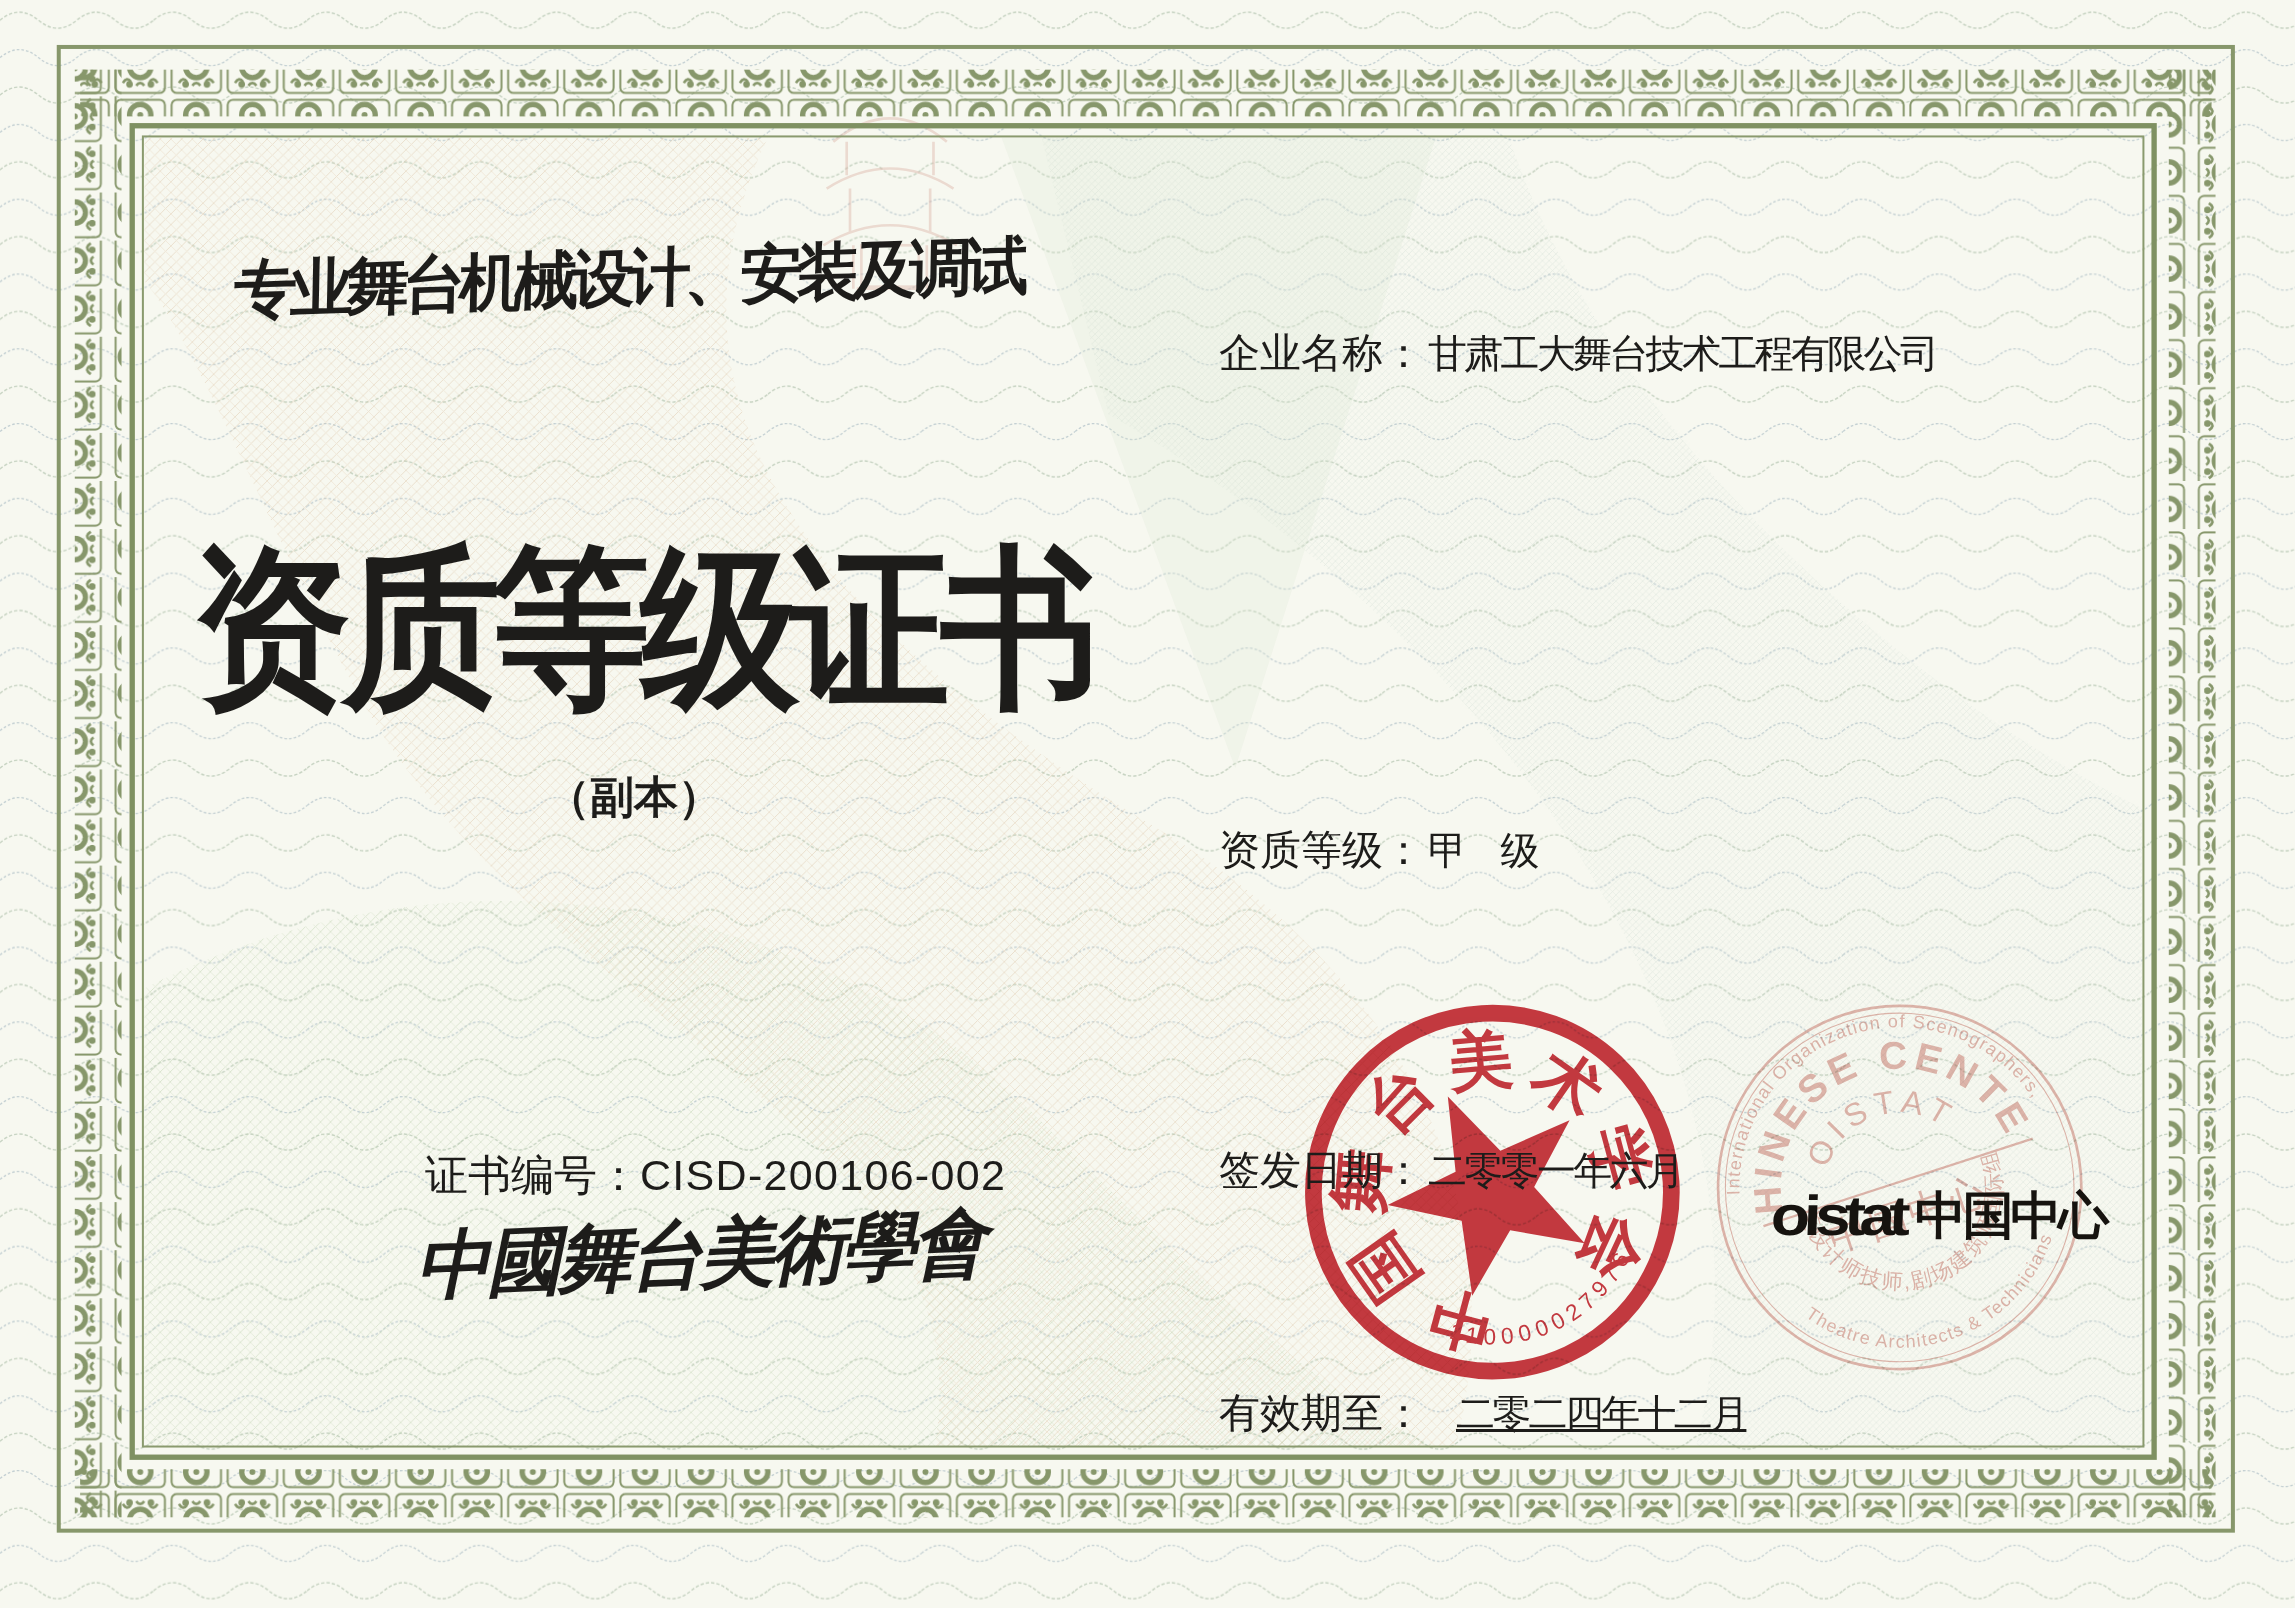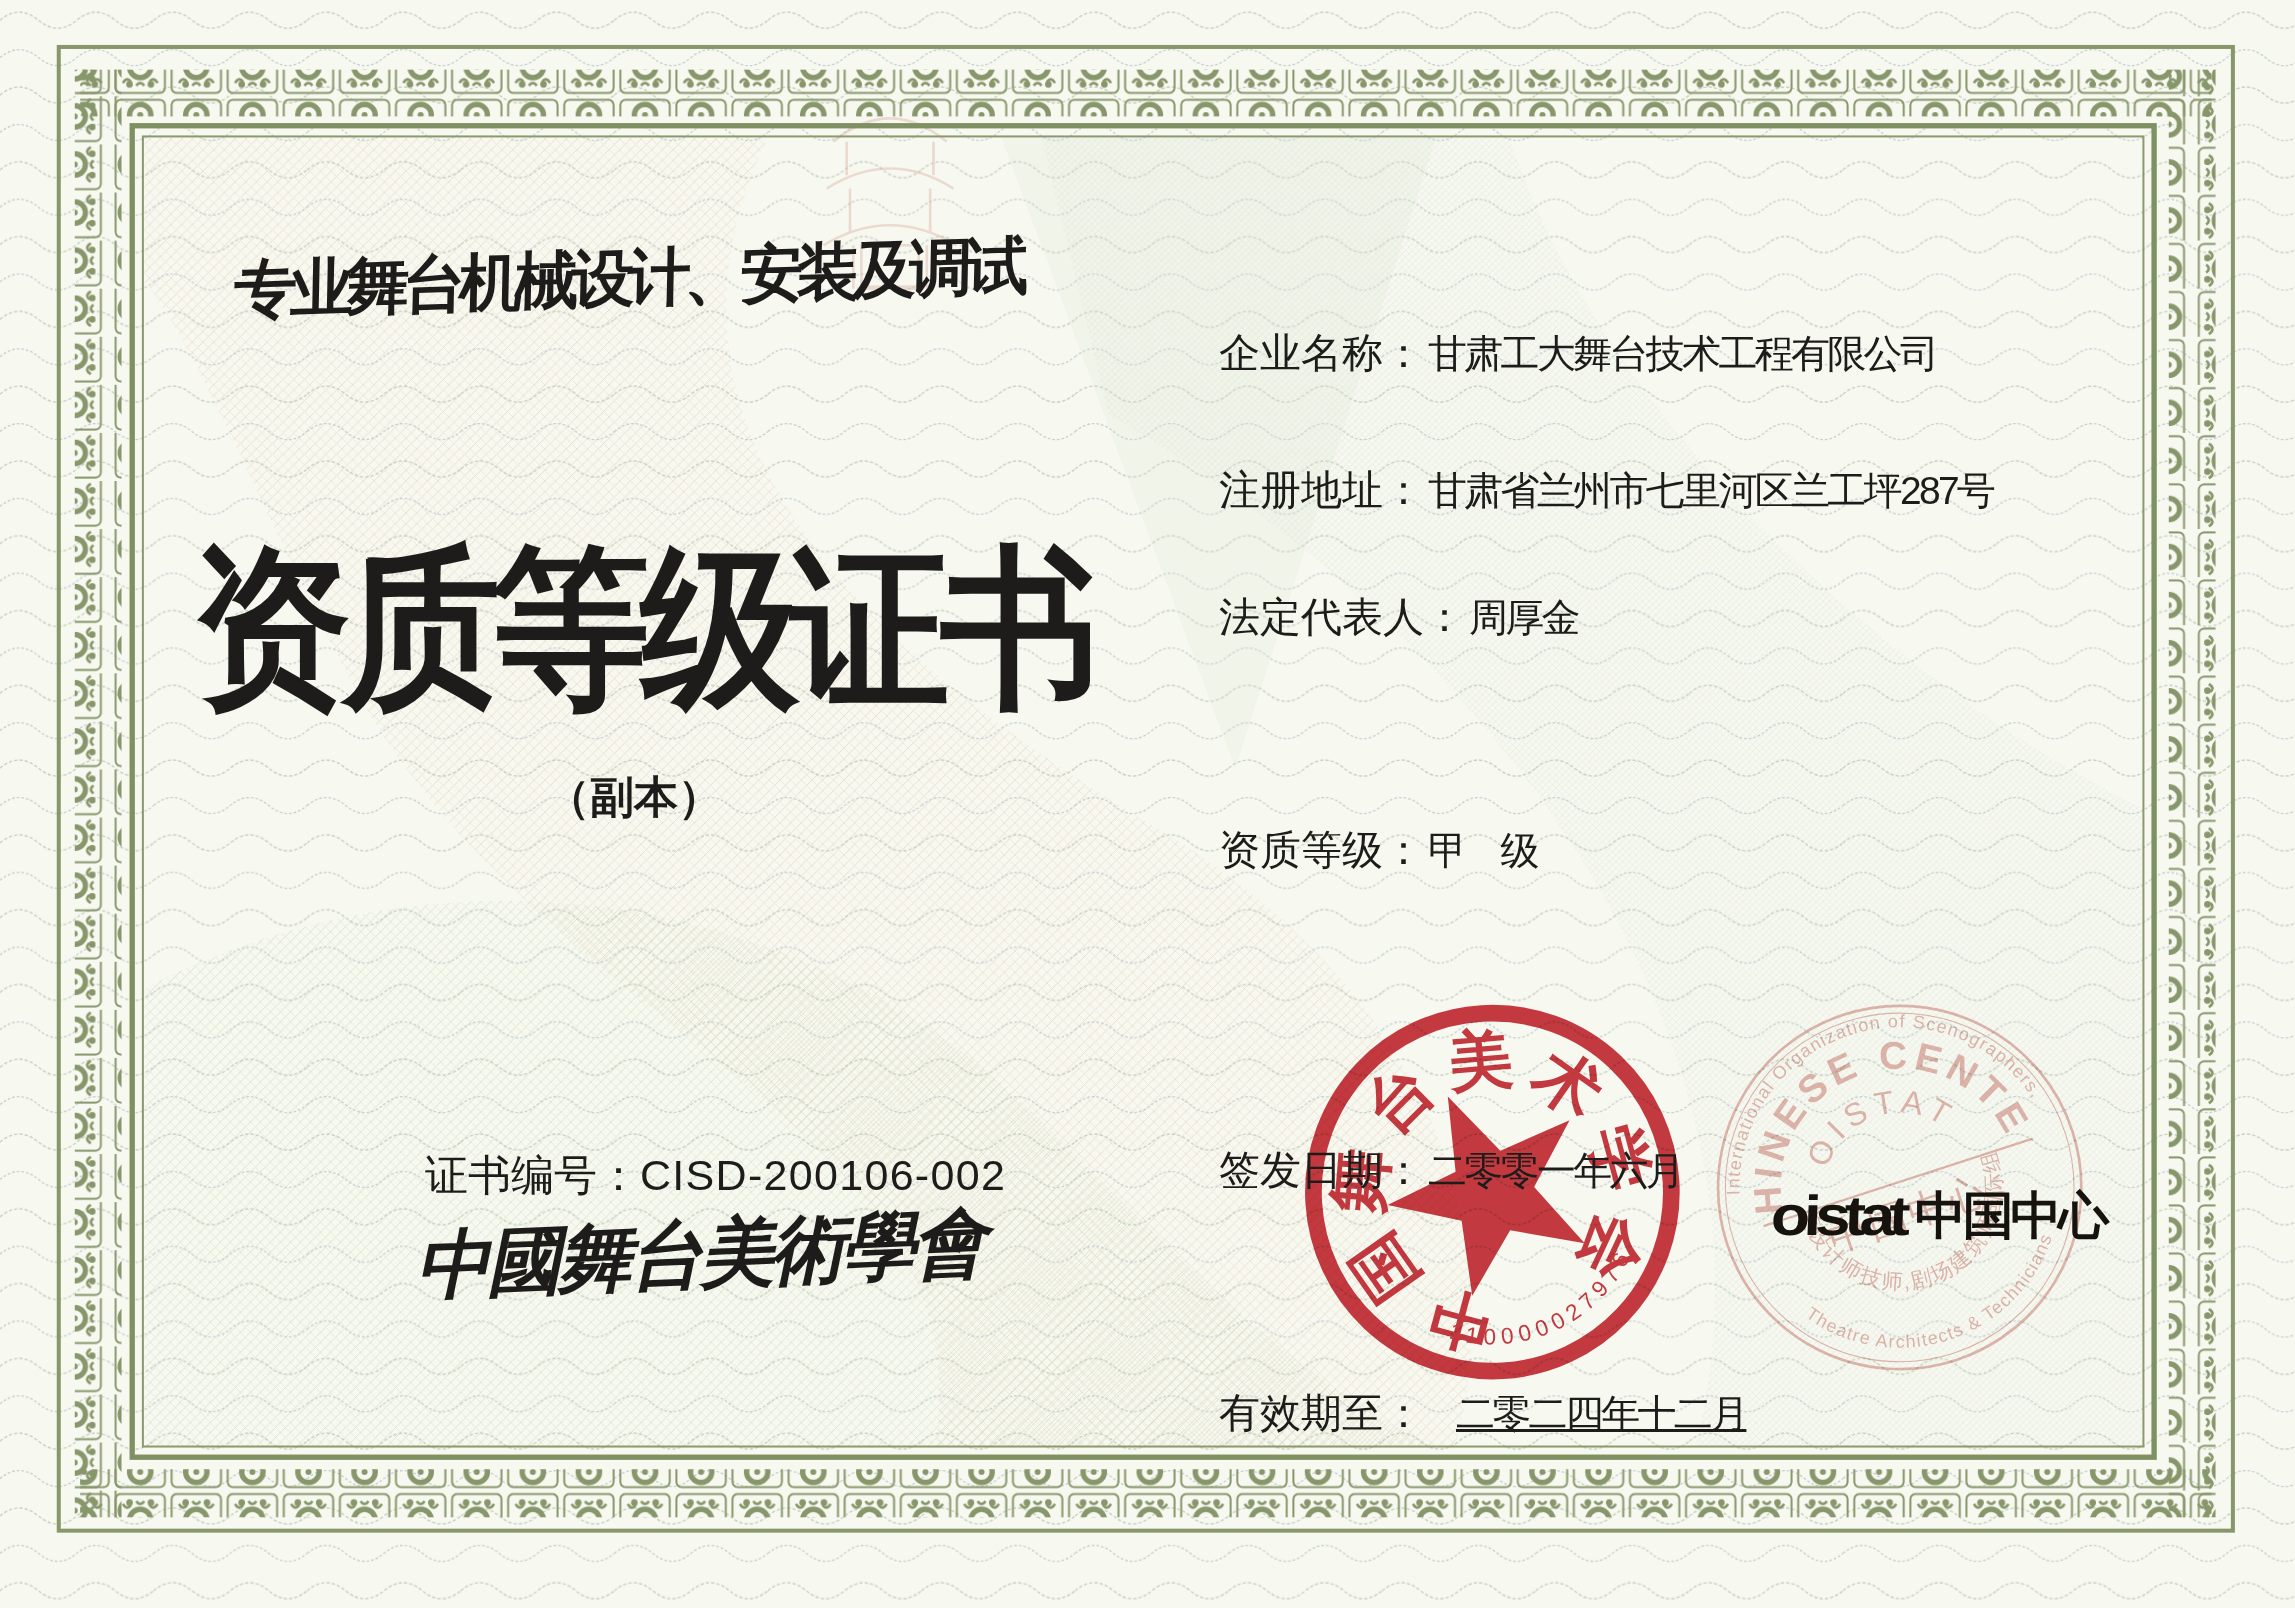--- a/index.html
+++ b/index.html
@@ -181,26 +181,20 @@
 
   <div class="ink heading">专业舞台机械设计、安装及调试</div>
 
   <div class="ink main-title">资质等级证书</div>
 
   <div class="ink copy-label">（副本）</div>
 
   <div class="field-row" style="top:286px">
     <span class="f-label">企业名称：</span><span class="f-value">甘肃工大舞台技术工程有限公司</span>
   </div>
-  <div class="field-row" style="top:423px">
-    <span class="f-label">注册地址：</span><span class="f-value">甘肃省兰州市七里河区兰工坪287号</span>
-  </div>
-  <div class="field-row" style="top:550px">
-    <span class="f-label">法定代表人：</span><span class="f-value">周厚金</span>
-  </div>
   <div class="field-row" style="top:783px">
     <span class="f-label">资质等级：</span><span class="f-value">甲　级</span>
   </div>
 
   <div class="ink cert-no">
     <span>证书编号：</span><span class="num">CISD-200106-002</span>
   </div>
   <div class="ink signature">中國舞台美術學會</div>
 
   <div class="field-row" style="top:1103px">

